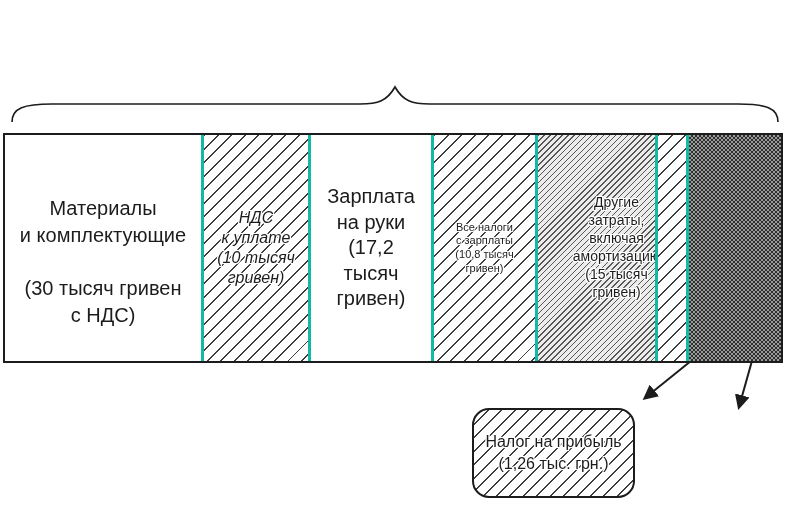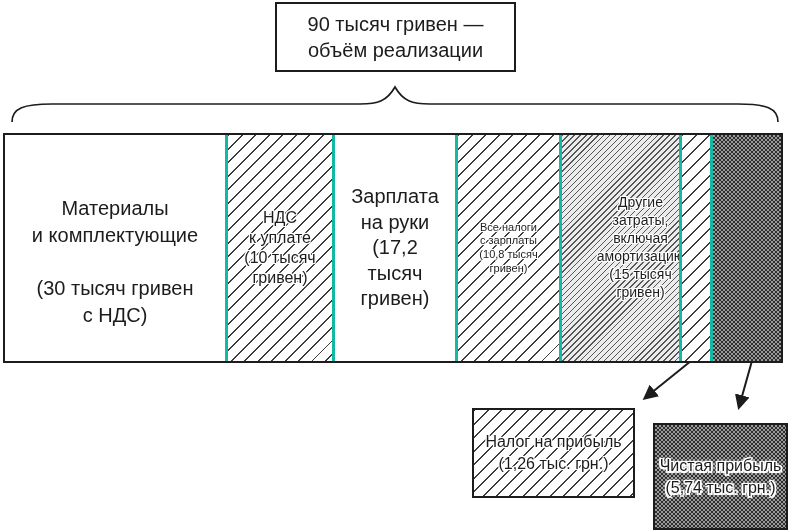--- a/index.html
+++ b/index.html
@@ -57,22 +57,22 @@
     display: flex;
     align-items: center;
     justify-content: center;
     overflow: hidden;
   }
   .seg:first-child { border-left: none; }
   .seg-label {
     text-align: center;
     white-space: pre-line;
   }
-  .seg-materials   { width: 220px; margin-top: 28px; }
-  .seg-vat         { width: 107px; }
+  .seg-materials   { width: 196px; margin-top: 28px; }
+  .seg-vat         { width: 107px; font-style: italic; }
   .seg-salary      { width: 123px; }
   .seg-staxes      { width: 104px; }
   .seg-other       { width: 120px; }
   .seg-profit-tax  { width: 31px; }
   .seg-net-profit  { flex: 1; }
   .seg-materials .seg-label { font-size: 20px; line-height: 1.34; }
   .seg-salary    .seg-label { font-size: 20px; line-height: 1.28; }
   .seg-vat       .seg-label { font-size: 16px; line-height: 1.25; }
   .seg-staxes    .seg-label { font-size: 11px; line-height: 1.25; }
   .seg-other     .seg-label { font-size: 14px; line-height: 1.28; margin-left: 40px; }
@@ -107,42 +107,38 @@
   .callout {
     position: absolute;
     border: 2px solid #1c1c1c;
     box-sizing: border-box;
     display: flex;
     align-items: center;
     justify-content: center;
   }
   .callout-profit-tax {
     left: 472px; top: 408px;
-    width: 163px; height: 90px;
+    width: 163px; height: 90px; border-radius: 17px;
   }
   .callout-net-profit {
     left: 653px; top: 423px;
     width: 135px; height: 107px;
   }
   .callout-label {
     font-size: 16px;
     line-height: 1.35;
     text-align: center;
     white-space: pre-line;
   }
 </style>
 </head>
 <body>
 
 <div class="canvas">
 
-  <div class="title-box">
-    <div class="title-text">90 тысяч гривен —
-объём реализации</div>
-  </div>
 
   <svg class="overlay" width="790" height="531" viewBox="0 0 790 531" xmlns="http://www.w3.org/2000/svg">
     <defs>
       <marker id="ah" viewBox="0 0 10 10" refX="8" refY="5" markerWidth="7.5" markerHeight="7.5" orient="auto">
         <path d="M0,0 L10,5 L0,10 Z" fill="#1c1c1c"></path>
       </marker>
     </defs>
     <path d="M 12 122 C 12 108 24 104 52 104 L 360 104 C 378 104 387 101 395 87
              C 403 101 412 104 430 104 L 738 104 C 766 104 778 108 778 122" fill="none" stroke="#1c1c1c" stroke-width="1.7"></path>
     <line x1="712" y1="344" x2="645" y2="398" stroke="#1c1c1c" stroke-width="2" marker-end="url(#ah)"></line>
@@ -185,18 +181,14 @@
 гривен)</div>
     </div>
     <div class="seg seg-profit-tax fill-hatch"></div>
     <div class="seg seg-net-profit fill-checker"></div>
   </div>
 
   <div class="callout callout-profit-tax fill-hatch">
     <div class="callout-label halo">Налог на прибыль
 (1,26 тыс. грн.)</div>
   </div>
-  <div class="callout callout-net-profit fill-checker">
-    <div class="callout-label halo-strong">Чистая прибыль
-(5,74 тыс. грн.)</div>
-  </div>
 
 </div>
 
 </body></html>

